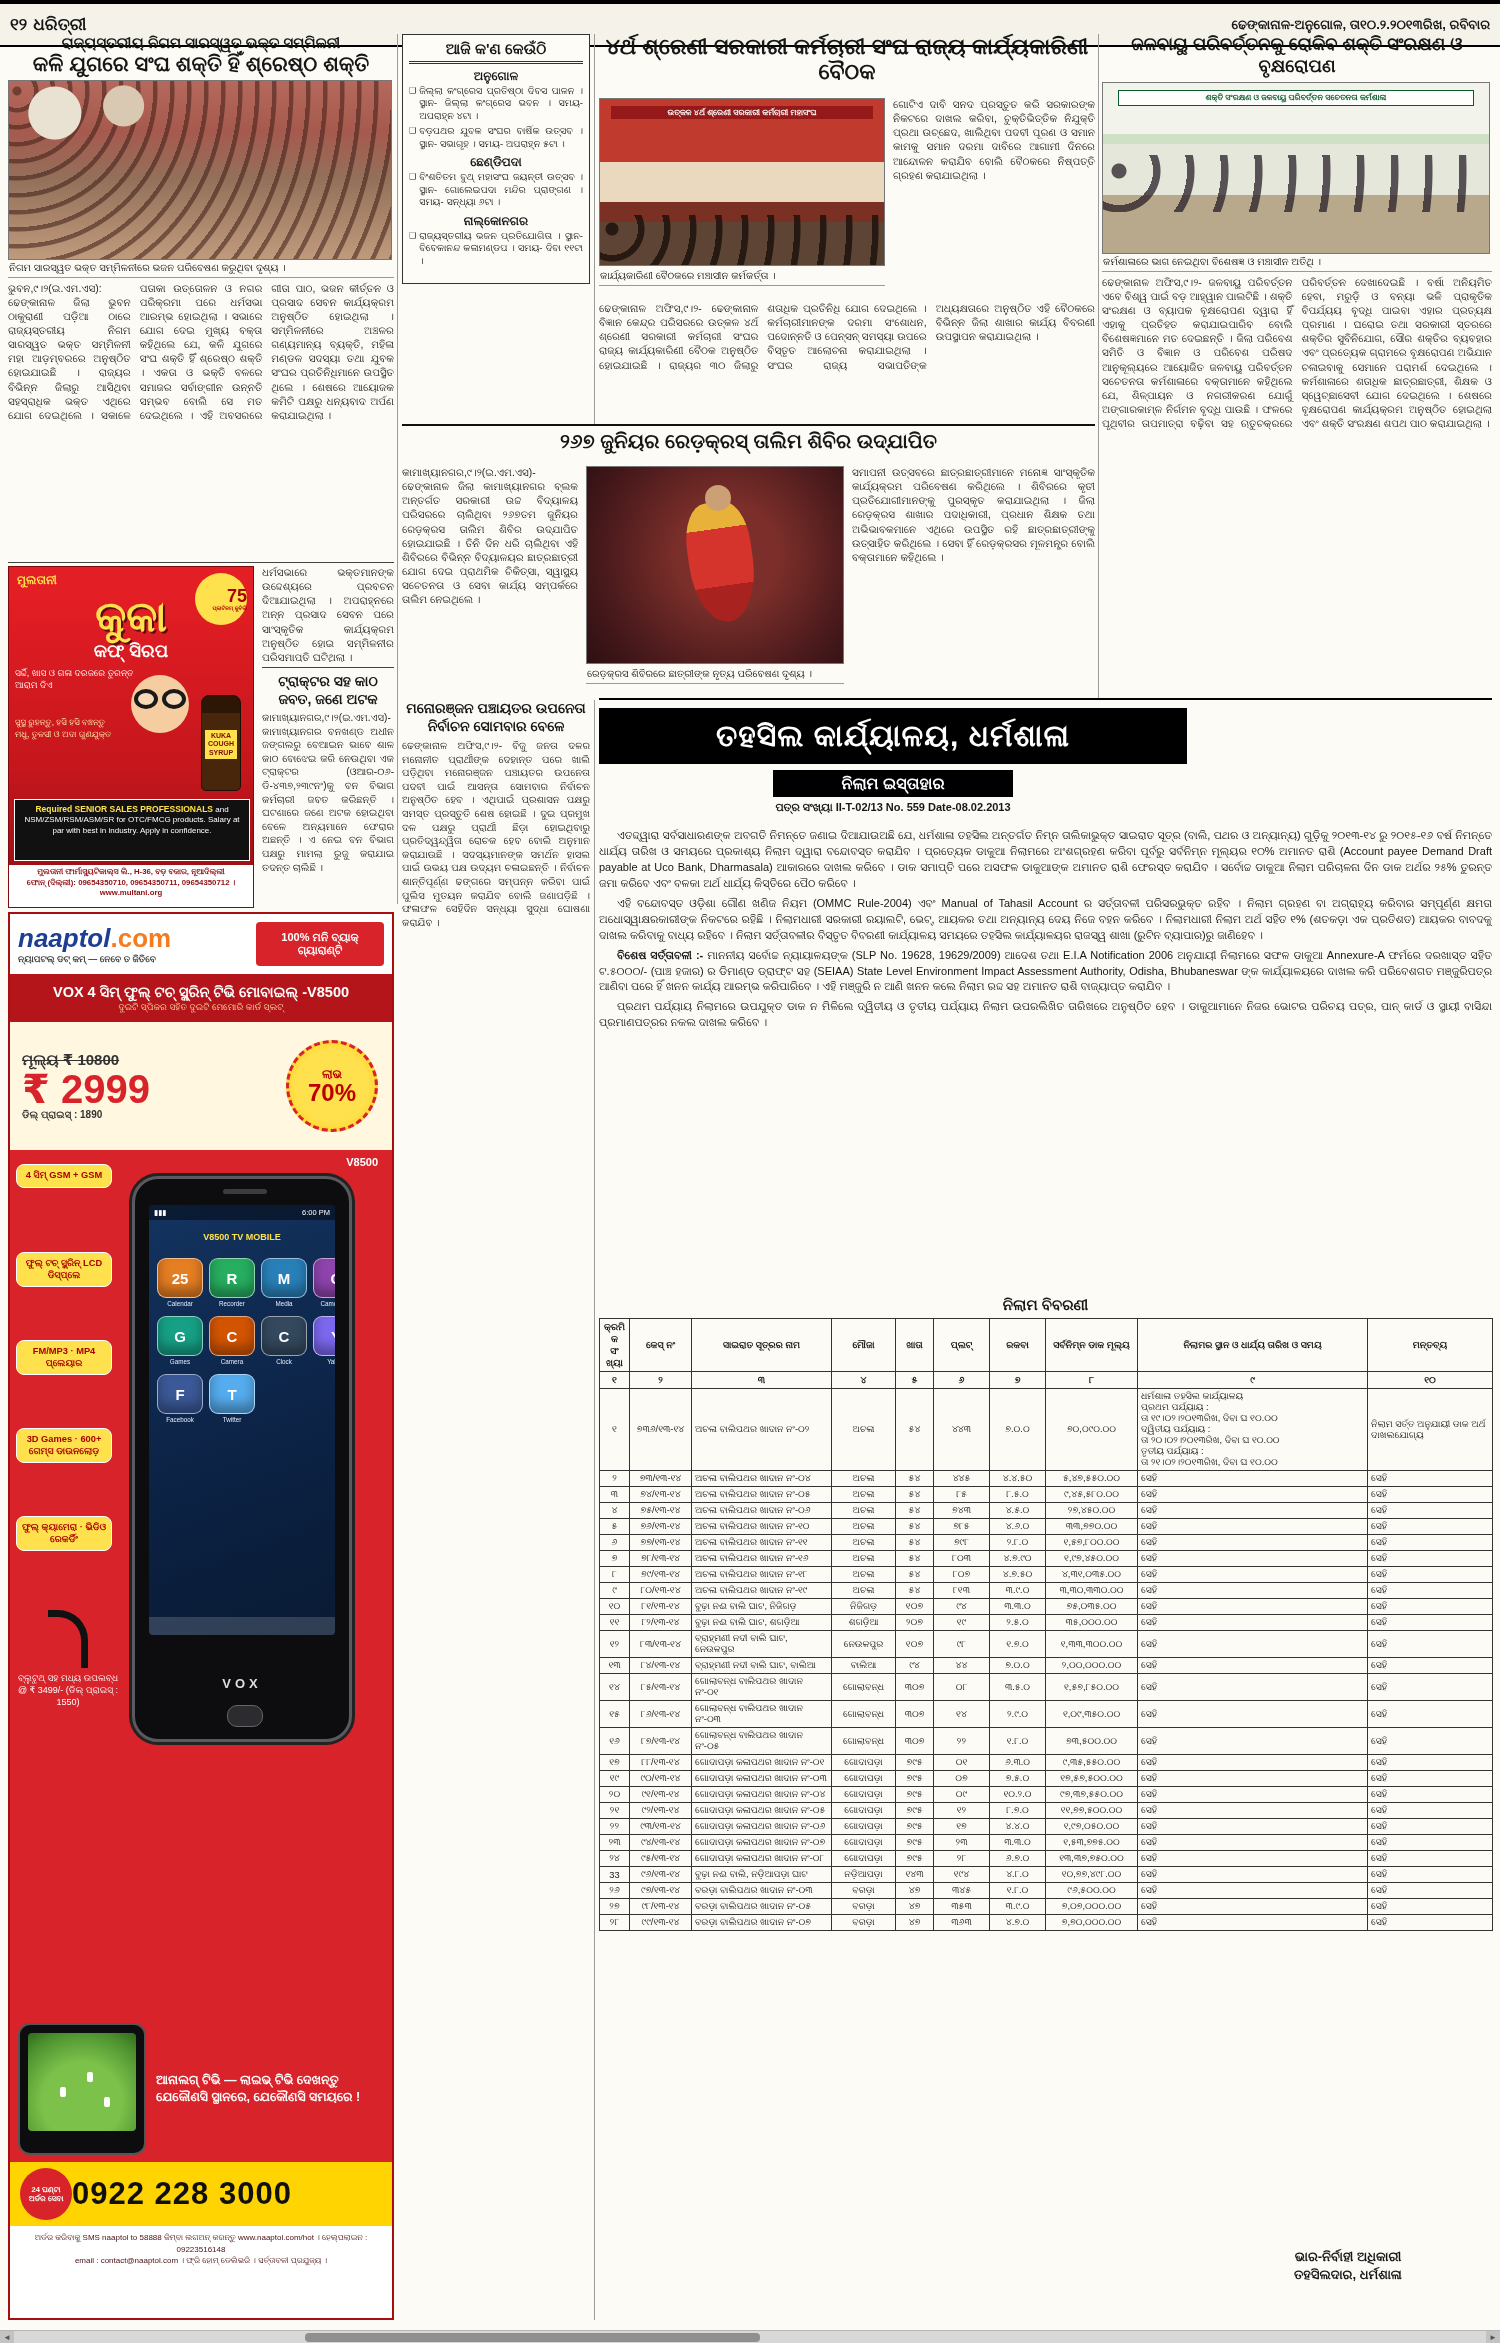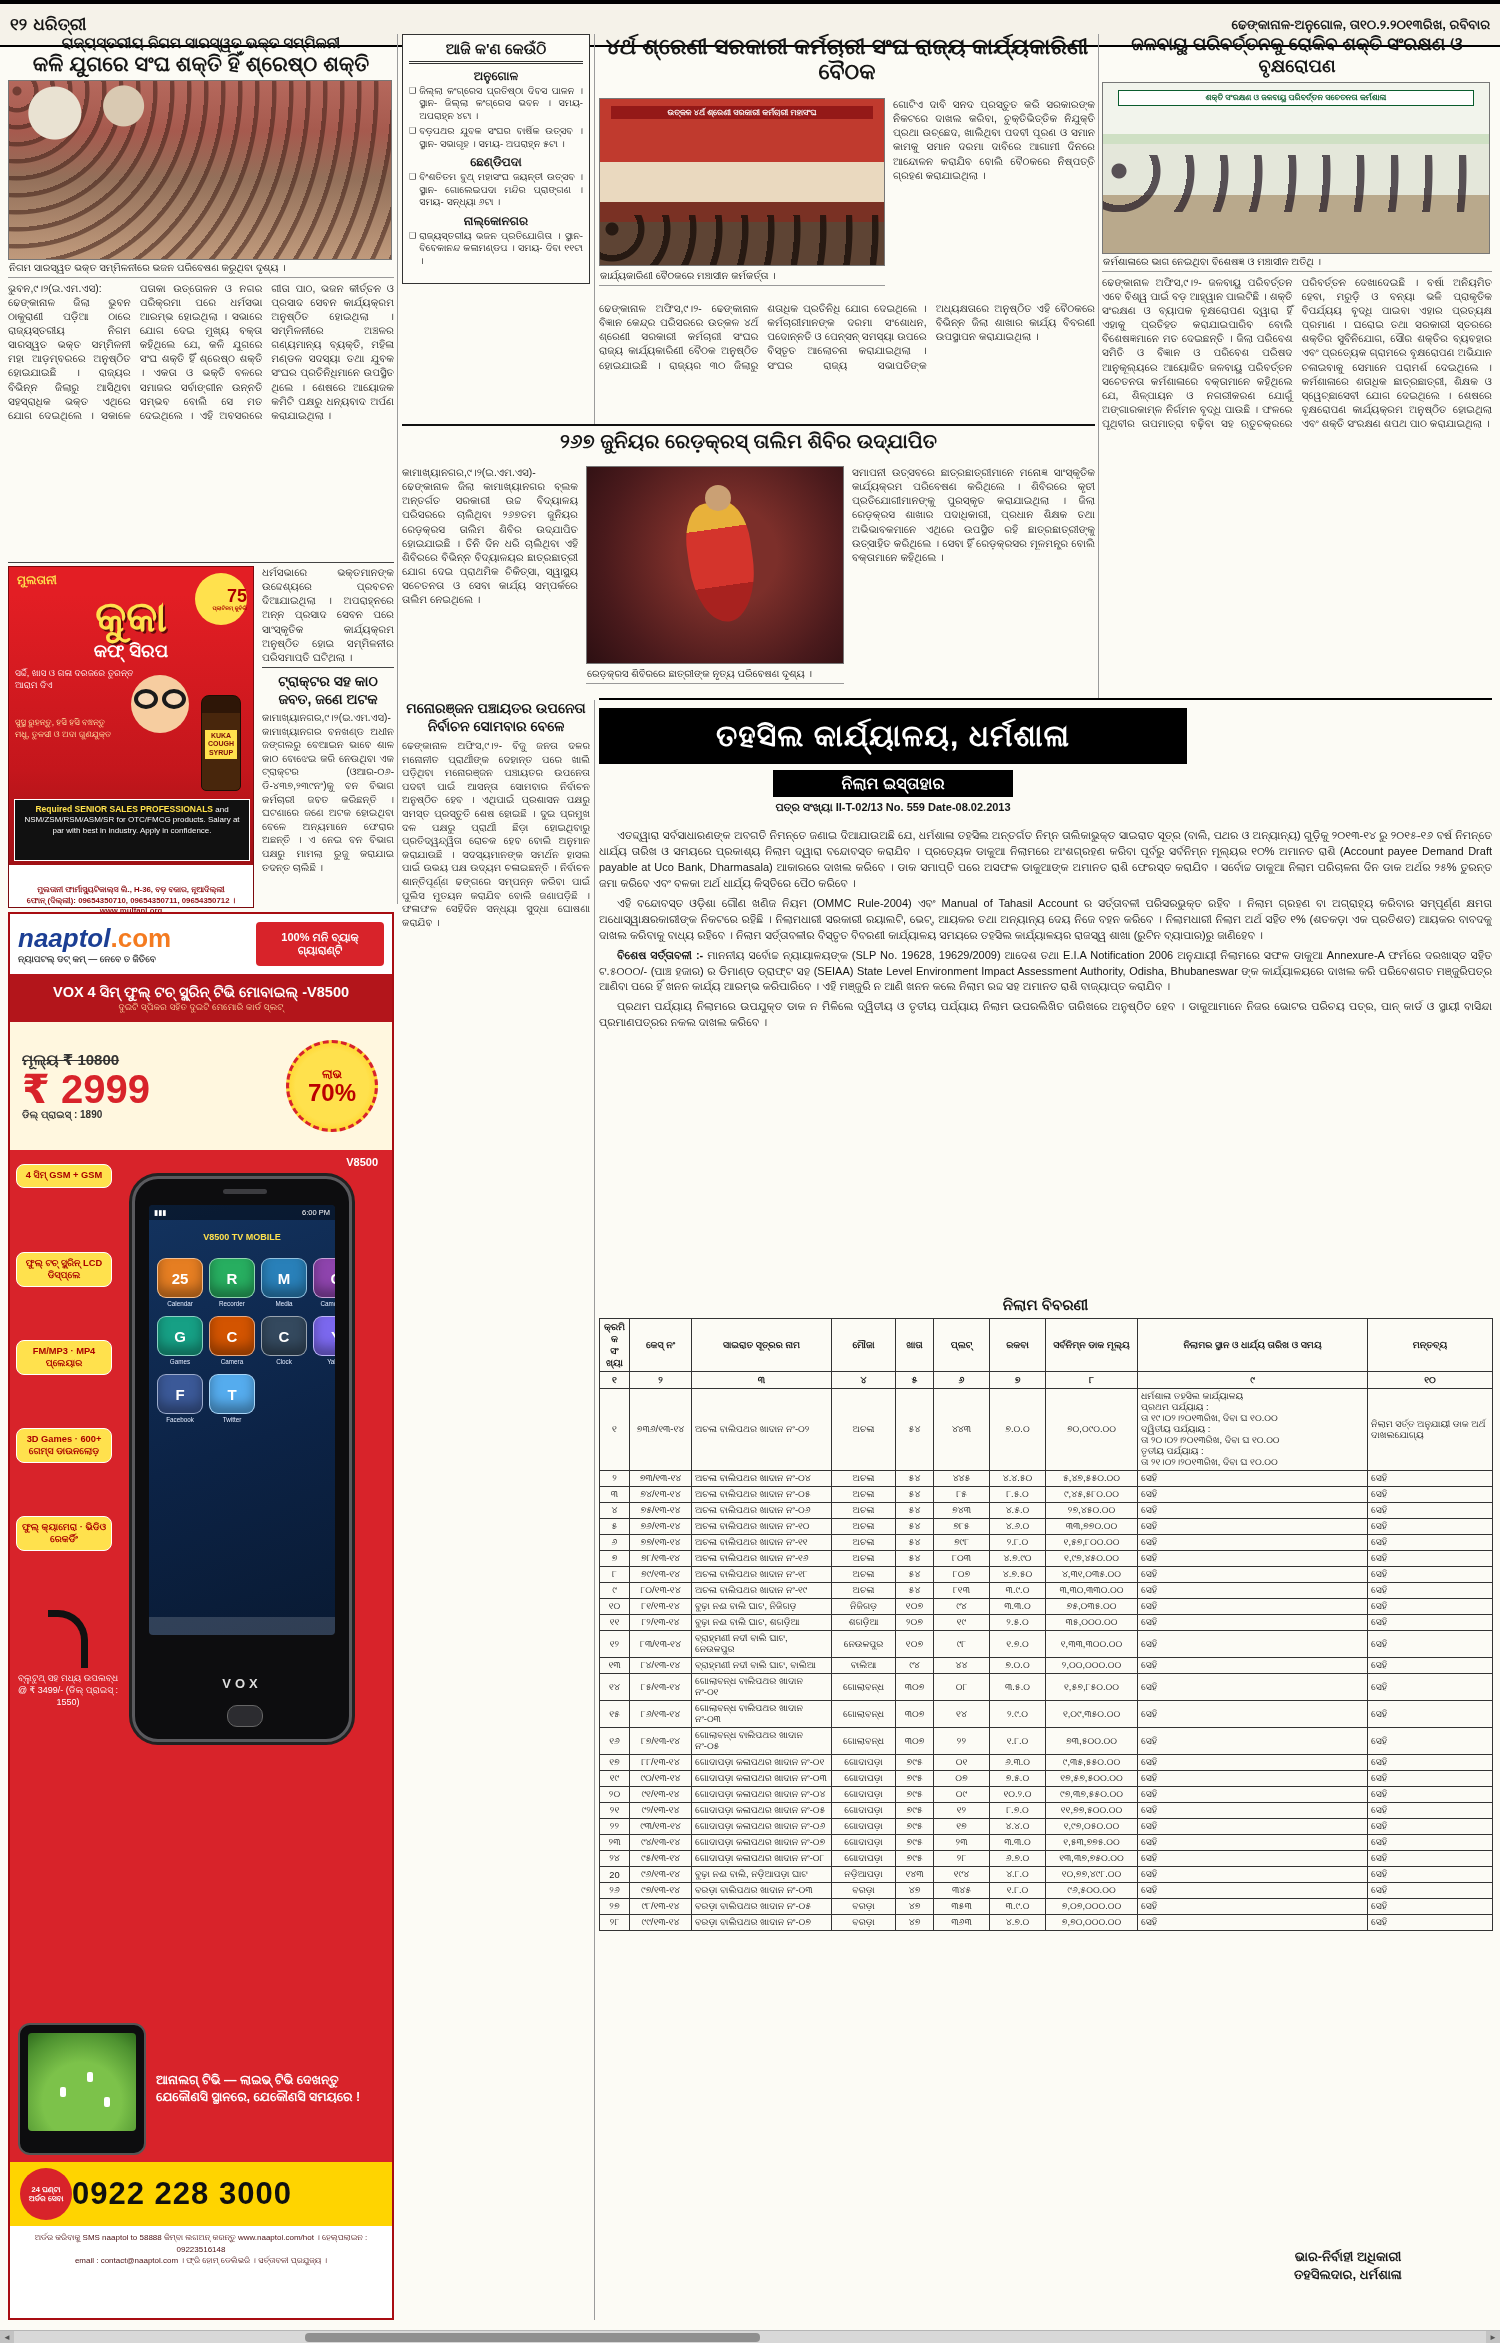--- a/index.html
+++ b/index.html
@@ -88,21 +88,21 @@
   .kuka-glasses{position:absolute;right:60px;top:122px;width:66px;height:22px;display:flex;gap:4px;justify-content:center}
   .kuka-glasses i{width:24px;height:20px;border:4px solid #1a1a1a;border-radius:50%;background:rgba(255,255,255,.25)}
   .kuka-bottle{position:absolute;right:12px;top:128px;width:40px;height:96px;border-radius:8px 8px 5px 5px;
      background:linear-gradient(180deg,#2e1607 0 18%,#48260c 18% 100%);border:1px solid #1d0e04}
   .kuka-bottle span{position:absolute;left:3px;top:34px;width:32px;background:#ffe14d;color:#7a0c0c;
      font-size:7px;font-weight:bold;text-align:center;line-height:1.2;padding:2px 0}
   .kuka-recruit{position:absolute;left:5px;top:232px;width:236px;height:62px;background:#111;border:1px solid #fff;
      padding:4px;font-size:8px;line-height:1.3;text-align:center}
   .kuka-recruit b{color:#ffe14d;font-size:8.5px}
   .kuka-foot{position:absolute;left:0;bottom:0;width:100%;height:42px;background:#fff;color:#8d0d10;
-     font-size:7.8px;line-height:1.35;text-align:center;padding:20px 4px;font-weight:bold}
+     font-size:7.8px;line-height:1.35;text-align:center;padding:2px 4px;font-weight:bold}
 
   
   .naaptol{border:2px solid #a80d12;background:#d8232a}
   .np-head{position:absolute;left:0;top:0;width:100%;height:60px;background:#fff;display:flex;align-items:center;
      justify-content:space-between;padding:0 8px}
   .np-logo{font-size:26px;font-weight:bold;font-style:italic;color:#1c3f94}
   .np-logo em{color:#f47b20;font-style:normal}
   .np-logo-sub{font-size:9px;color:#444;font-weight:bold}
   .np-guarantee{width:128px;height:44px;background:#d8232a;color:#fff;font-size:11px;font-weight:bold;text-align:center;
      display:flex;align-items:center;justify-content:center;line-height:1.2;border-radius:4px;padding:2px}
@@ -620,21 +620,21 @@
             <td class="l">ଗୋଦାପଡ଼ା କଳାପଥର ଖାଦାନ ନଂ-୦୮</td>
             <td>ଗୋଦାପଡ଼ା</td>
             <td>୭୯୫</td>
             <td>୨୮</td>
             <td>୬.୭.୦</td>
             <td>୧୩,୩୭,୭୫୦.୦୦</td>
             <td class="l">ସେହି</td>
             <td class="l">ସେହି</td>
           </tr>
           <tr>
-            <td>20</td>
+            <td>33</td>
             <td>୯୬/୧୩-୧୪</td>
             <td class="l">ବୁଢ଼ା ନଈ ବାଲି, ନଡ଼ିଆପଡ଼ା ଘାଟ</td>
             <td>ନଡ଼ିଆପଡ଼ା</td>
             <td>୧୪୩</td>
             <td>୧୯୪</td>
             <td>୪.୮.୦</td>
             <td>୧୦,୭୭,୪୯୮.୦୦</td>
             <td class="l">ସେହି</td>
             <td class="l">ସେହି</td>
           </tr>

